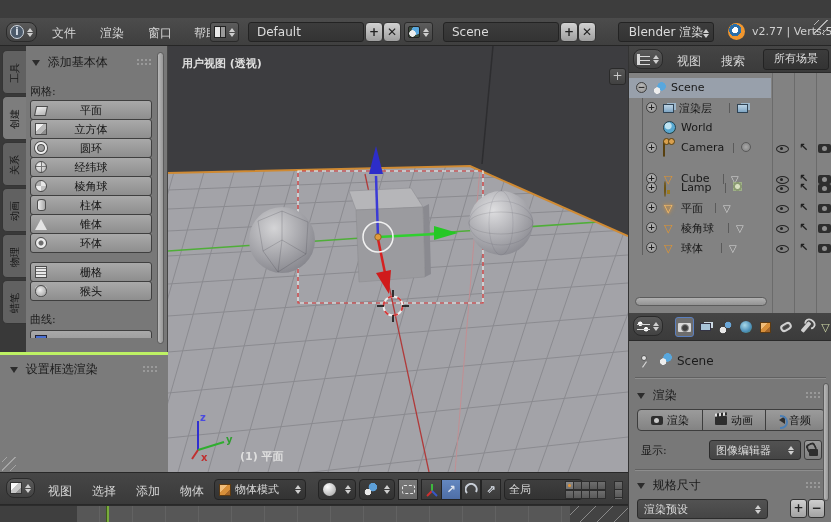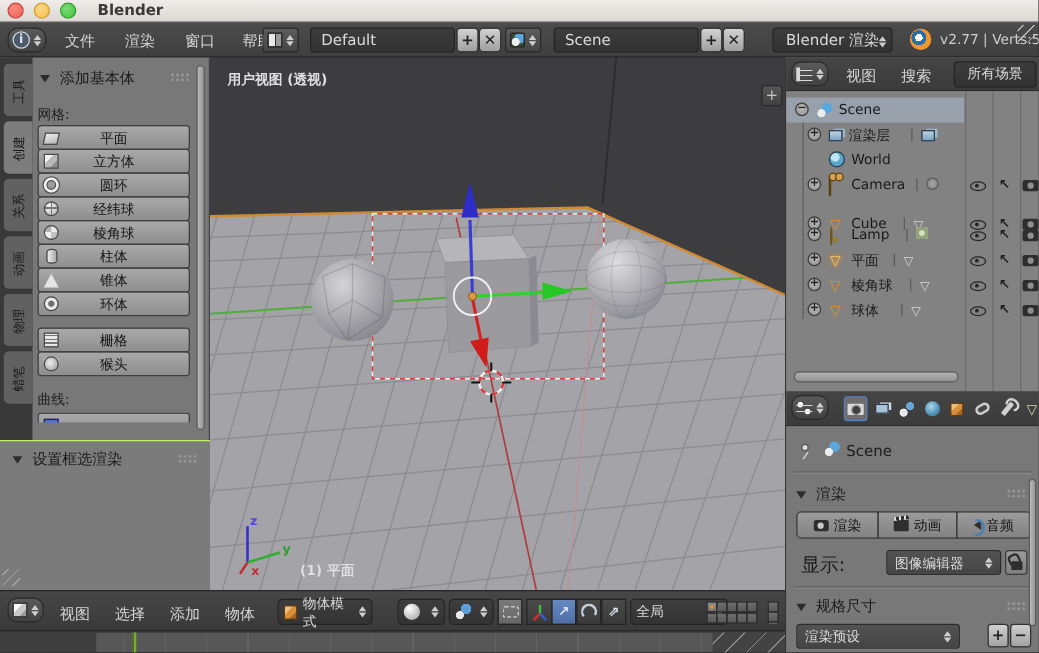--- a/index.html
+++ b/index.html
@@ -72,21 +72,21 @@
   .i-ico { border-radius:50%; border:1px solid #4c4c4c; background:conic-gradient(#e8e8e8 0 25%,#c2c2c2 0 50%,#efefef 0 75%,#b2b2b2 0); }
   .i-cyl { width:9px; height:12px; border-radius:4px/3px; border:1px solid #4c4c4c; background:linear-gradient(90deg,#f0f0f0,#a8a8a8); margin-left:2px; }
   .i-cone { width:0; height:0; border-left:6px solid transparent; border-right:6px solid transparent; border-bottom:11px solid #e4e4e4; }
   .i-torus { border-radius:50%; border:1px solid #4c4c4c; background:radial-gradient(circle,#6e6e6e 0 2px,#ececec 3px 5px,#aaa 6px); }
   .i-grid { border:1px solid #4c4c4c; background:
      repeating-linear-gradient(0deg,#e8e8e8 0 2px,#777 2px 3px),
      repeating-linear-gradient(90deg,transparent 0 2px,#777 2px 3px); }
   .i-monkey { border-radius:50% 50% 45% 45%; background:radial-gradient(circle at 40% 40%,#efefef,#9a9a9a); border:1px solid #4c4c4c;
      box-shadow:-3px -2px 0 -3px #ccc, 3px -2px 0 -3px #ccc; }
   .vscroll { position:absolute; border-radius:4px; background:linear-gradient(90deg,#b9b9b9,#989898); border:1px solid #5c5c5c; }
-  #oppanel { position:absolute; left:0; top:306px; width:168px; height:120px; background:#7b7b7b; border-top:1px solid #bef264; }
+  #oppanel { position:absolute; left:0; top:306px; width:168px; height:120px; background:#7b7b7b; border-top:3px solid #bef264; }
 
   
   #canvas3d { position:absolute; left:168px; top:46px; }
   .vplabel { position:absolute; color:#dedede; font-size:11px;font-weight:bold; }
   .axlabel { position:absolute; font-size:10px; font-weight:bold; }
   #plusbtn { position:absolute; left:609px; top:68px; width:17px; height:17px; background:linear-gradient(#565656,#414141);
      border:1px solid #2a2a2a; border-radius:3px; color:#c9c9c9; font-size:12px; text-align:center; line-height:15px; }
 
   
   #vheader { position:absolute; left:0; top:472px; width:628px; height:33px;
@@ -177,21 +177,21 @@
      radial-gradient(circle at 30% 70%, #e8e8e8 0 3px, transparent 3.5px),
      radial-gradient(circle at 70% 30%, #6aa6d8 0 3px, transparent 3.5px); }
   .pt-world { width:12px; height:12px; border-radius:50%; background:radial-gradient(circle at 40% 35%, #a8d8e8, #4c8fb8 60%, #3f7f56); }
   .pt-cube { width:11px; height:11px; background:linear-gradient(135deg,#f0bd7a 35%,#d78f3a 36% 70%,#a5672a 71%); border:1px solid #5c3a12; }
   .pt-link { width:12px; height:8px; border:2px solid #d0d0d0; border-radius:4px; transform:rotate(-30deg); box-shadow:inset 0 0 0 1px #555; }
   .pt-wrench { width:4px; height:12px; background:#d0d0d0; transform:rotate(40deg); border-radius:1px; position:relative; }
   .pt-wrench::after { content:""; position:absolute; left:-3px; top:-4px; width:8px; height:6px; border-radius:50%; border:2px solid #d0d0d0; border-bottom-color:transparent; }
   .pt-data::after { content:"\25BD"; color:#cfd8a8; font-size:11px; font-weight:bold; }
   .pin-i { width:6px; height:6px; border-radius:50%; background:#e0e0e0; border:1px solid #555; position:relative; }
   .pin-i::after { content:""; position:absolute; left:2px; top:5px; width:1px; height:7px; background:#d8d8d8; transform:rotate(35deg); }
-  .prow-label { position:absolute; color:#1b1b1b; font-size:15px; }
+  .prow-label { position:absolute; color:#1b1b1b; font-size:11px; }
   .pseph { position:absolute; left:6px; width:191px; height:1px; background:#616161; box-shadow:0 1px 0 #8d8d8d; }
   .rbtn { position:absolute; top:0; height:22px; background:linear-gradient(#9b9b9b,#838383); border:1px solid #3d3d3d;
      color:#141414; font-size:11px; display:flex; align-items:center; justify-content:center; gap:4px; }
   .ddark { position:absolute; height:20px; background:linear-gradient(#525252,#454545); border:1px solid #2c2c2c;
      border-radius:3px; color:#dcdcdc; font-size:11px; display:flex; align-items:center; padding:0 6px; }
   .lockbtn { position:absolute; width:18px; height:20px; background:linear-gradient(#9b9b9b,#7f7f7f); border:1px solid #3d3d3d;
      border-radius:3px; display:flex; align-items:center; justify-content:center; }
   .lock-i { width:9px; height:7px; background:#2e2e2e; border-radius:1px; position:relative; margin-top:4px; }
   .lock-i::after { content:""; position:absolute; left:-3px; top:-6px; width:6px; height:6px; border:2px solid #2e2e2e; border-bottom:none; border-radius:4px 4px 0 0; transform:rotate(-25deg); }
   .pmbtn { position:absolute; width:17px; height:19px; background:linear-gradient(#cfcfcf,#a2a2a2); border:1px solid #333;
@@ -202,26 +202,20 @@
   .clap-i::after { content:""; position:absolute; left:0; top:-3px; width:12px; height:3px;
      background:repeating-linear-gradient(90deg,#e0e0e0 0 2px,#2e2e2e 2px 4px); transform:rotate(-8deg); }
   .rcam-i { width:12px; height:9px; background:#2e2e2e; border-radius:2px; position:relative; }
   .rcam-i::after { content:""; position:absolute; left:3px; top:2px; width:5px; height:5px; border-radius:50%; background:#c9c9c9; }
 </style>
 </head>
 <body>
 
 <div id="app">
 
-  <div id="titlebar">
-    <span class="tlight" style="left:6px;background:radial-gradient(circle at 38% 35%,#fa8a80,#ee5f57);border:1px solid #c9443c;"></span>
-    <span class="tlight" style="left:27px;background:radial-gradient(circle at 38% 35%,#fbd687,#f5bd4c);border:1px solid #d09c2e;"></span>
-    <span class="tlight" style="left:48px;background:radial-gradient(circle at 38% 35%,#7ddc74,#3dc43b);border:1px solid #2f9e2d;"></span>
-    <span class="title">Blender</span>
-  </div>
 
   <div id="topbar">
     <span class="edbtn" style="left:6px">
       <span class="i-info">i</span>
       <span class="arrcol">
           <span class="udar up"></span>
           <span class="udar dn"></span>
         </span>
     </span>
     <span class="menu" style="left:52px">文件</span>
@@ -474,21 +468,21 @@
       <span class="arrcol">
           <span class="udar up"></span>
           <span class="udar dn"></span>
         </span>
     </span>
     <span class="menu" style="left:48px">视图</span>
     <span class="menu" style="left:92px">选择</span>
     <span class="menu" style="left:136px">添加</span>
     <span class="menu" style="left:180px">物体</span>
 
-    <span class="hdd" style="left:222px;width:76px">
+    <span class="hdd" style="left:214px;width:92px">
       <span class="i-ocube"></span>
       <span>物体模式</span>
       <span class="arrcol" style="margin-left:auto">
           <span class="udar up"></span>
           <span class="udar dn"></span>
         </span>
     </span>
     <span class="hdd" style="left:318px;width:38px">
       <span class="i-sphere"></span>
       <span class="arrcol" style="margin-left:auto">

